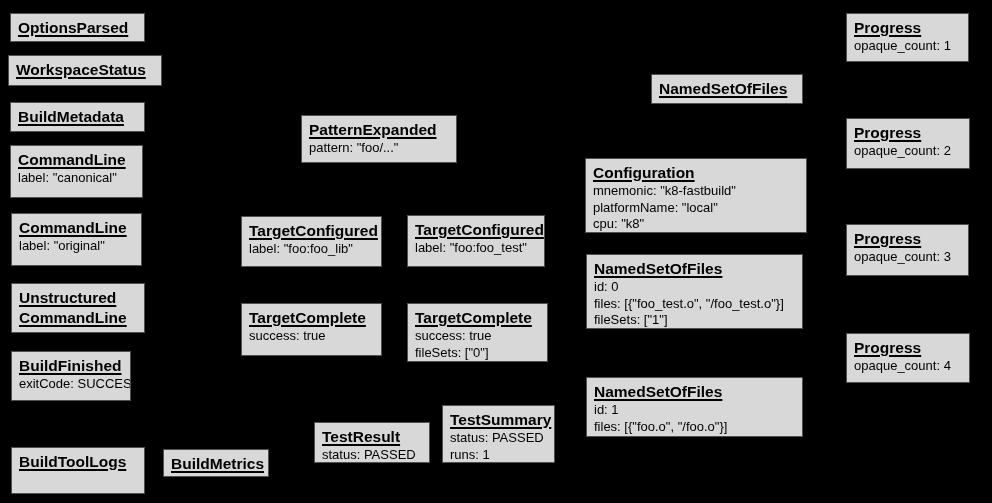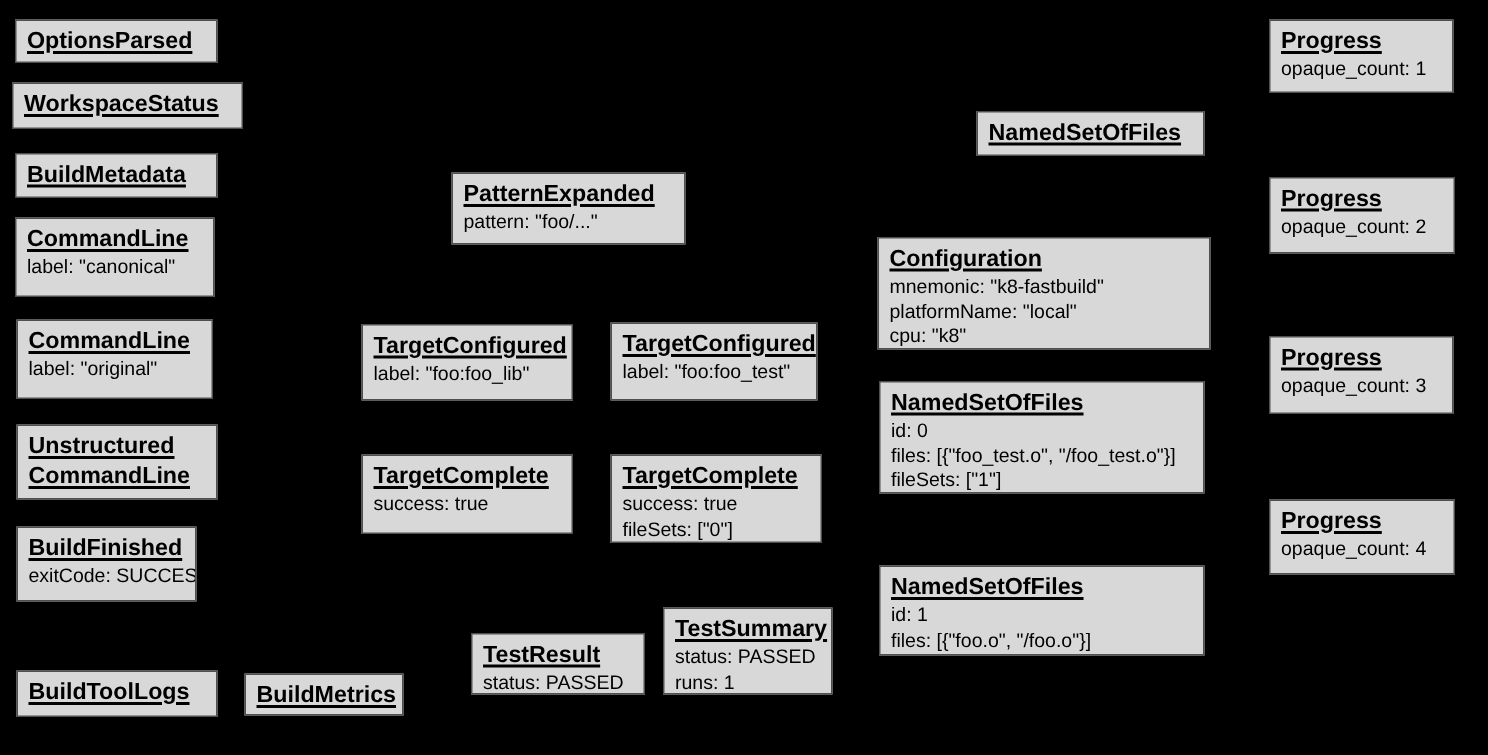--- a/index.html
+++ b/index.html
@@ -62,21 +62,21 @@
 
   <div class="box" style="left:11px;top:283px;width:134px;height:50px">
     <div class="t">Unstructured CommandLine</div>
   </div>
 
   <div class="box" style="left:11px;top:351px;width:120px;height:50px">
     <div class="t">BuildFinished</div>
     <div class="l">exitCode: SUCCESS</div>
   </div>
 
-  <div class="box" style="left:11px;top:447px;width:134px;height:31px">
+  <div class="box" style="left:11px;top:447px;width:134px;height:47px">
     <div class="t">BuildToolLogs</div>
   </div>
 
   <div class="box" style="left:163px;top:449px;width:106px;height:28px">
     <div class="t">BuildMetrics</div>
   </div>
 
 
   <div class="box" style="left:301px;top:115px;width:156px;height:48px">
     <div class="t">PatternExpanded</div>

